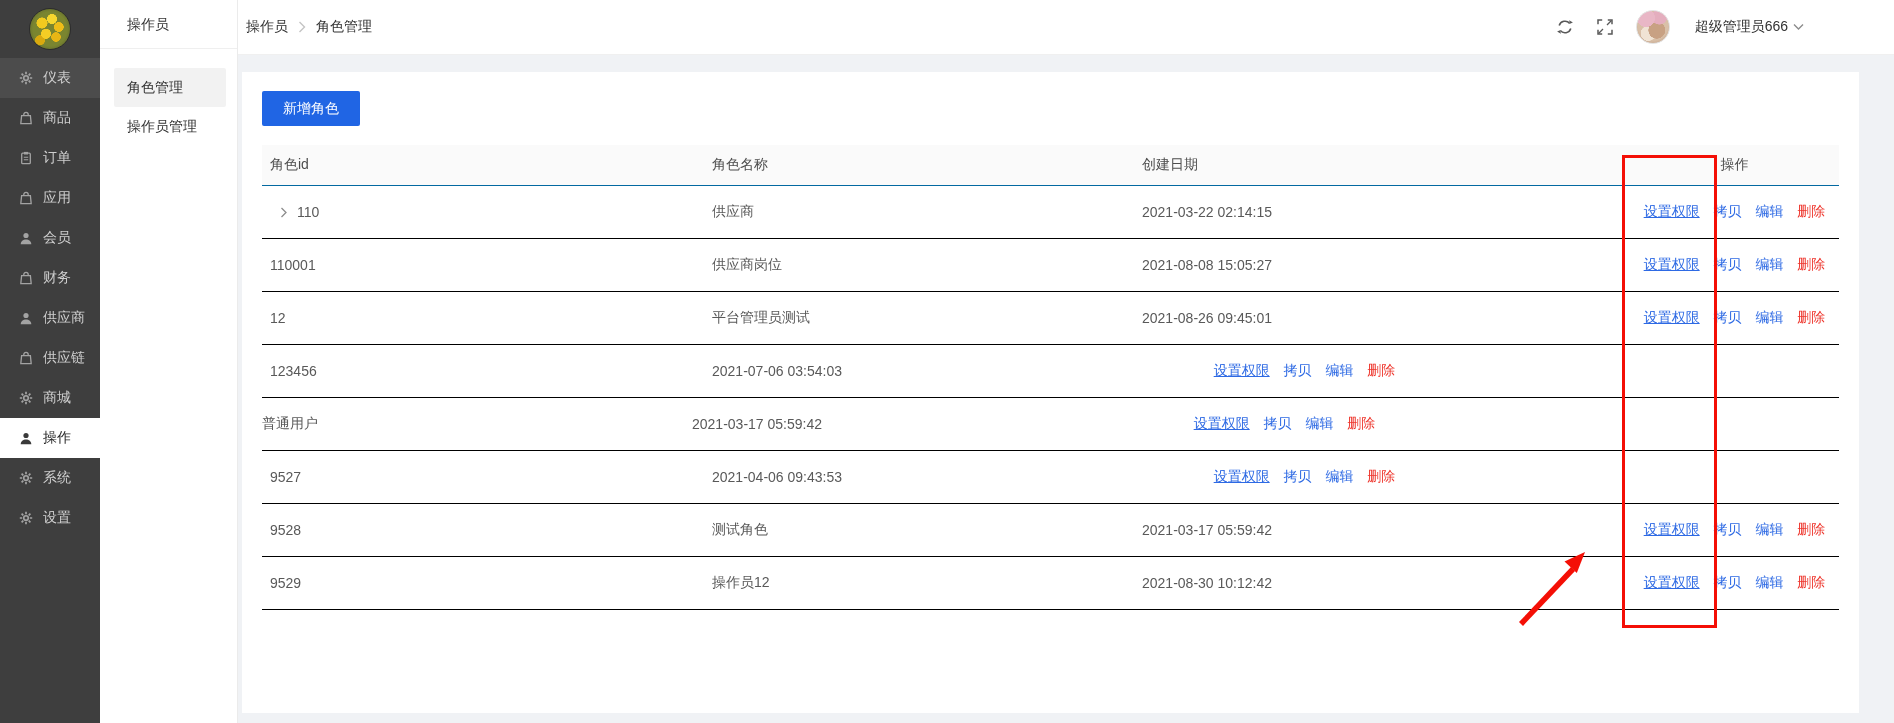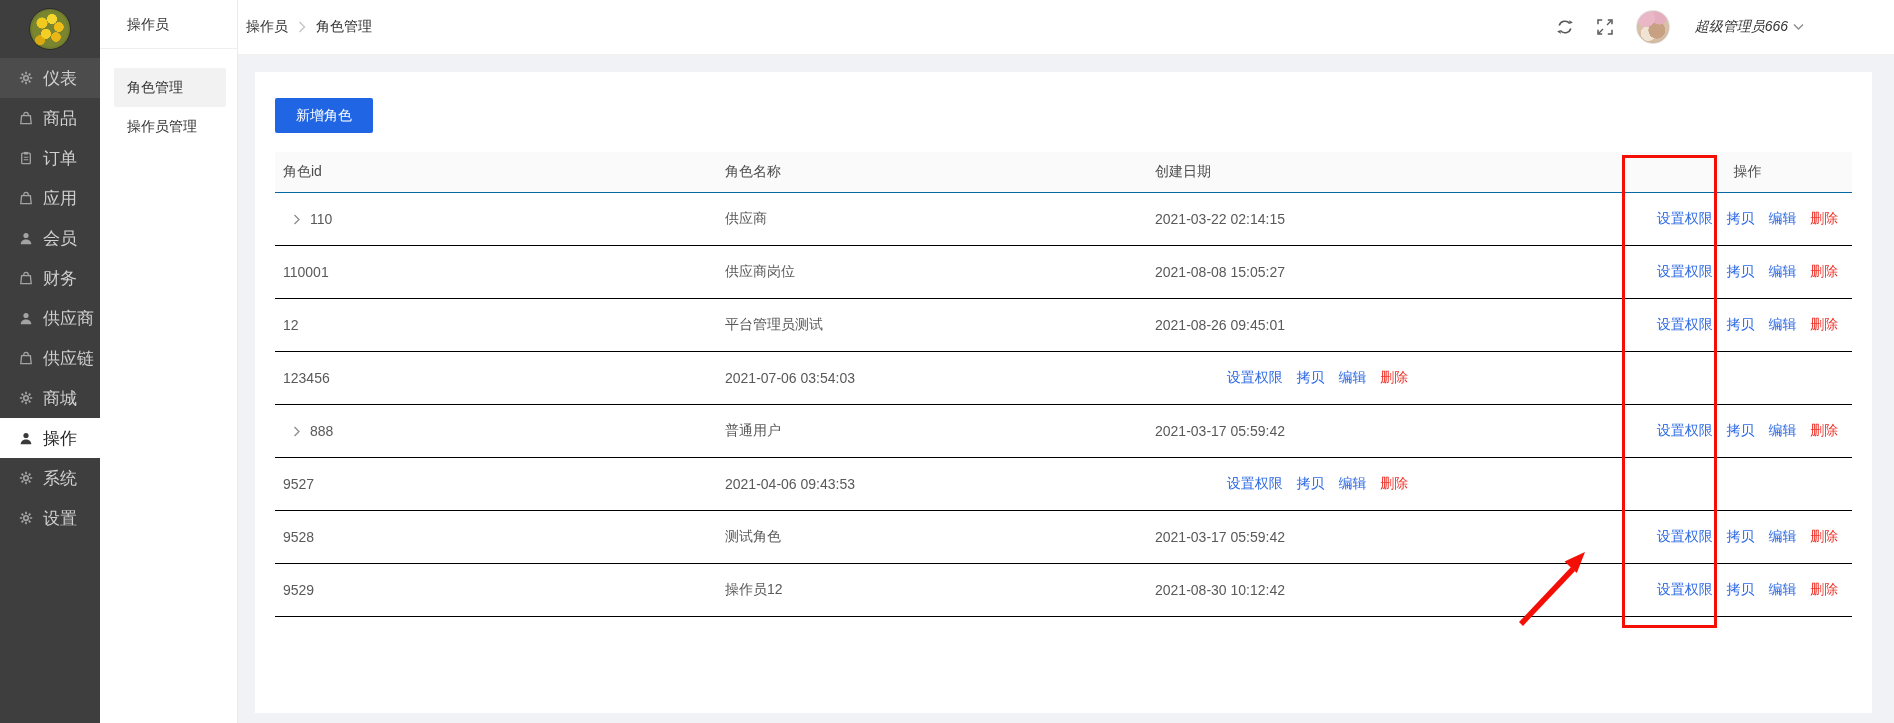--- a/index.html
+++ b/index.html
@@ -15,21 +15,21 @@
     background:
       radial-gradient(circle at 30% 35%, #f2ca1f 0 14%, transparent 15%),
       radial-gradient(circle at 55% 25%, #f6d72e 0 13%, transparent 14%),
       radial-gradient(circle at 72% 45%, #eebd18 0 13%, transparent 14%),
       radial-gradient(circle at 40% 62%, #f4cd25 0 14%, transparent 15%),
       radial-gradient(circle at 65% 70%, #e9b615 0 12%, transparent 13%),
       radial-gradient(circle at 25% 78%, #d9a90f 0 11%, transparent 12%),
       radial-gradient(circle at 50% 50%, #7a8530 0 60%, #49512a 100%);
     border:1px solid #2c2c2c;}
   .side-item{height:40px;display:flex;align-items:center;padding-left:19px;cursor:pointer;
-    color:#cfcfcf;font-size:17px;}
+    color:#cfcfcf;font-size:14px;}
   .side-item .sicon{width:14px;height:14px;margin-right:10px;color:#a3a3a3;display:inline-flex;}
   .side-item.hl{background:#4c4c4c;}
   .side-item.active{background:#ffffff;color:#262626;}
   .side-item.active .sicon{color:#3a3a3a;}
   
   .submenu{position:absolute;left:100px;top:0;width:138px;height:723px;background:#ffffff;
     border-right:1px solid #ebebeb;box-sizing:border-box;z-index:2;}
   .submenu-title{height:48px;line-height:48px;padding-left:27px;font-size:14px;color:#333;
     border-bottom:1px solid #efefef;}
   .sub-nav{padding-top:19px;}
@@ -45,41 +45,41 @@
   .top-right{margin-left:auto;display:flex;align-items:center;padding-right:90px;}
   .top-icon{color:#595959;display:inline-flex;cursor:pointer;margin-left:22px;}
   .avatar{width:32px;height:32px;border-radius:50%;margin-left:22px;cursor:pointer;
     background:
       radial-gradient(circle at 28% 22%, #e9b7c6 0 26%, transparent 27%),
       radial-gradient(circle at 70% 18%, #e4aebe 0 22%, transparent 23%),
       radial-gradient(circle at 62% 60%, #c8a183 0 30%, transparent 31%),
       radial-gradient(circle at 35% 70%, #f0e3d4 0 24%, transparent 25%),
       radial-gradient(circle at 50% 45%, #d9c0a8 0 62%, #b7927a 100%);
     border:1px solid #e3e3e3;}
-  .user-name{font-size:14px;color:#333;margin-left:25px;cursor:pointer;display:flex;align-items:center;font-style:italic;}
+  .user-name{font-size:14px;color:#333;margin-left:25px;cursor:pointer;display:flex;align-items:center;}
   .user-name svg{margin-left:5px;color:#8c8c8c;}
   
   .content{position:absolute;left:238px;top:55px;right:0;bottom:0;background:#f0f2f5;}
-  .card{position:absolute;left:17px;top:17px;width:1617px;height:641px;background:#fff;
-    box-sizing:border-box;padding:26px 20px;}
+  .card{position:absolute;left:4px;top:17px;width:1617px;height:641px;background:#fff;
+    box-sizing:border-box;padding:19px 20px;}
   .add-btn{height:35px;padding:0 21px;background:#2065e4;color:#fff;font-size:14px;border:none;
     border-radius:2px;cursor:pointer;margin-bottom:19px;font-family:inherit;}
   
   .tbl{width:1577px;font-size:14px;color:#595959;}
   .thead{display:flex;height:41px;align-items:center;background:#fafafa;color:#4d4d4d;
     border-bottom:1px solid #0369a1;box-sizing:border-box;}
   .trow{display:flex;height:53px;align-items:center;border-bottom:1px solid #000000;box-sizing:border-box;}
   .c1{width:450px;padding-left:8px;box-sizing:border-box;display:flex;align-items:center;}
   .c2{width:430px;}
   .c3{width:488px;}
   .c4{width:209px;text-align:center;white-space:nowrap;}
   .expand{display:none;margin-left:10px;margin-right:9px;color:#8c8c8c;cursor:pointer;line-height:0;}
   .trow.expandable .expand{display:inline-flex;}
   .lnk{color:#2e6ae4;text-decoration:none;margin:0 5px;cursor:pointer;}
-  .lnk.u{}
+  .lnk.u{text-decoration:underline;}
   .lnk.danger{color:#ee352c;}
   
   .anno-rect{position:absolute;left:1622px;top:155px;width:95px;height:473px;
     border:3px solid #f40f06;box-sizing:border-box;z-index:9;pointer-events:none;}
   .anno-arrow{position:absolute;left:1505px;top:546px;z-index:9;pointer-events:none;}
 </style>
 </head>
 <body>
 
 <aside class="sidebar">
@@ -325,28 +325,20 @@
     </div>
     <div class="c3">2021-07-06 03:54:03</div>
     <div class="c4">
       <a class="lnk u">设置权限</a>
       <a class="lnk">拷贝</a>
       <a class="lnk">编辑</a>
       <a class="lnk danger">删除</a>
     </div>
   </div>
           <div class="trow expandable">
-    <div class="c1">
-      <span class="expand">
-        <svg width="8" height="11" viewBox="0 0 8 11" fill="none" stroke="currentColor" stroke-width="1.3">
-                  <polyline points="1.5,1 6,5.5 1.5,10"></polyline>
-                </svg>
-      </span>
-      <span>888</span>
-    </div>
     <div class="c2">普通用户</div>
     <div class="c3">2021-03-17 05:59:42</div>
     <div class="c4">
       <a class="lnk u">设置权限</a>
       <a class="lnk">拷贝</a>
       <a class="lnk">编辑</a>
       <a class="lnk danger">删除</a>
     </div>
   </div>
           <div class="trow">

